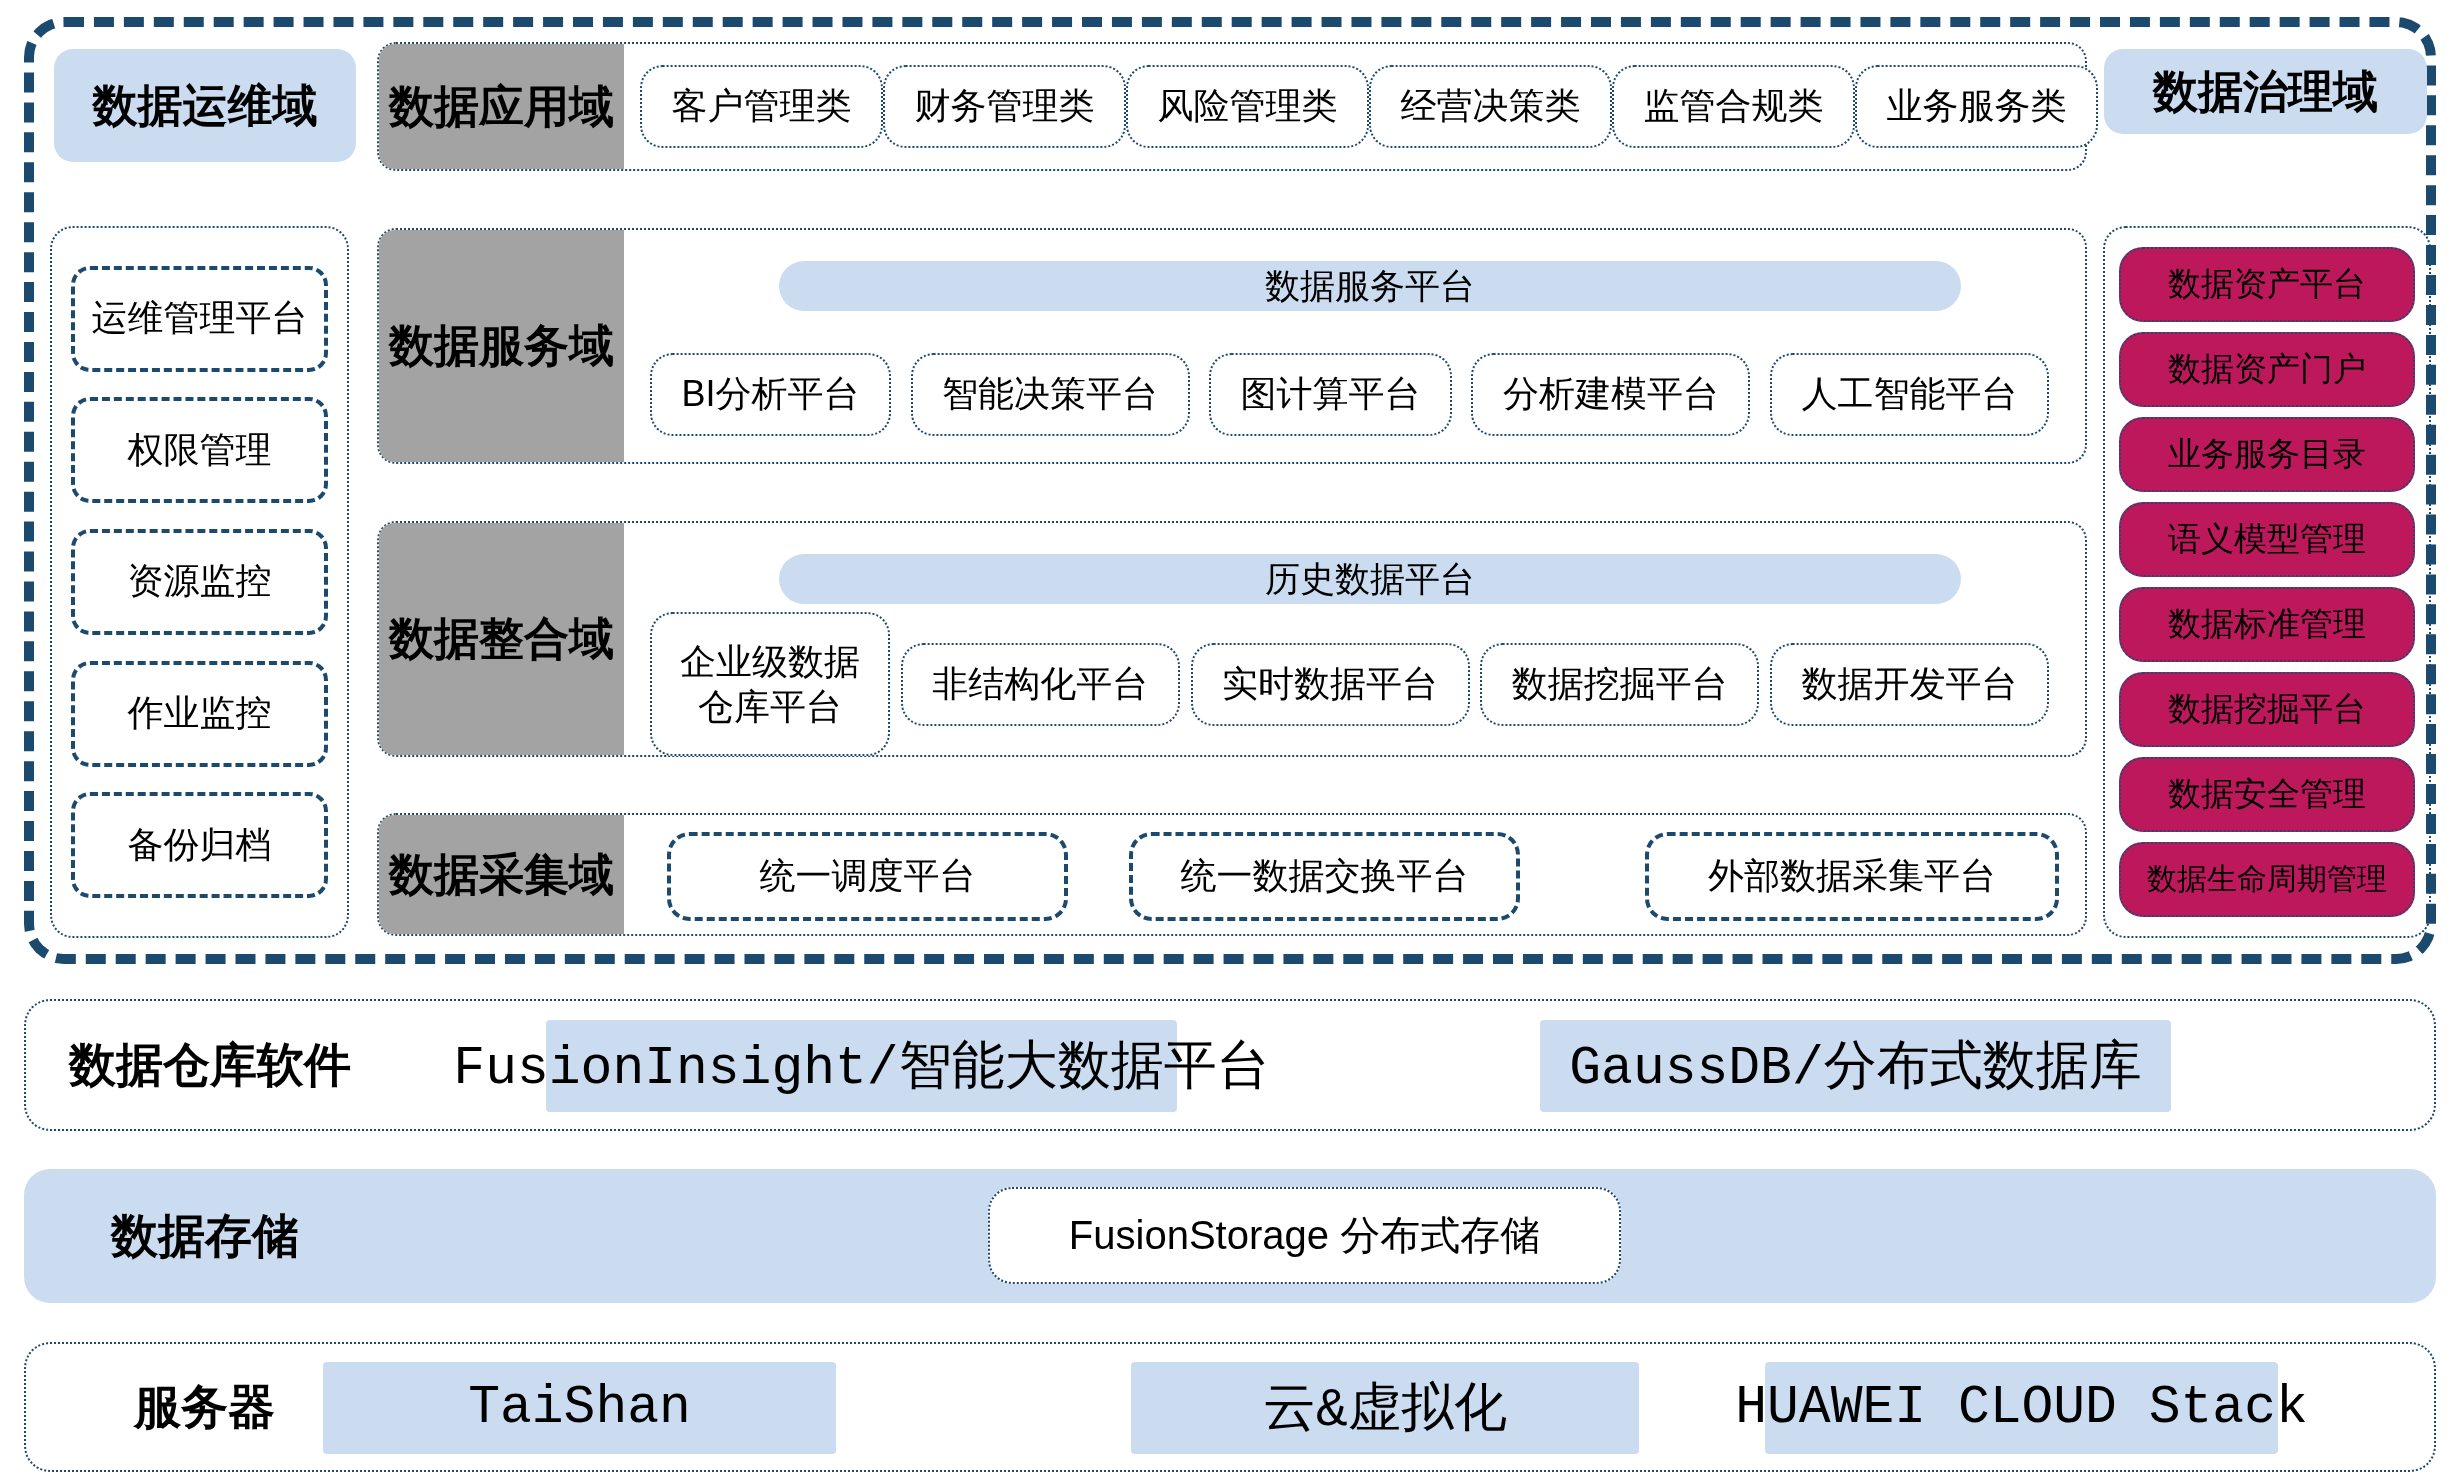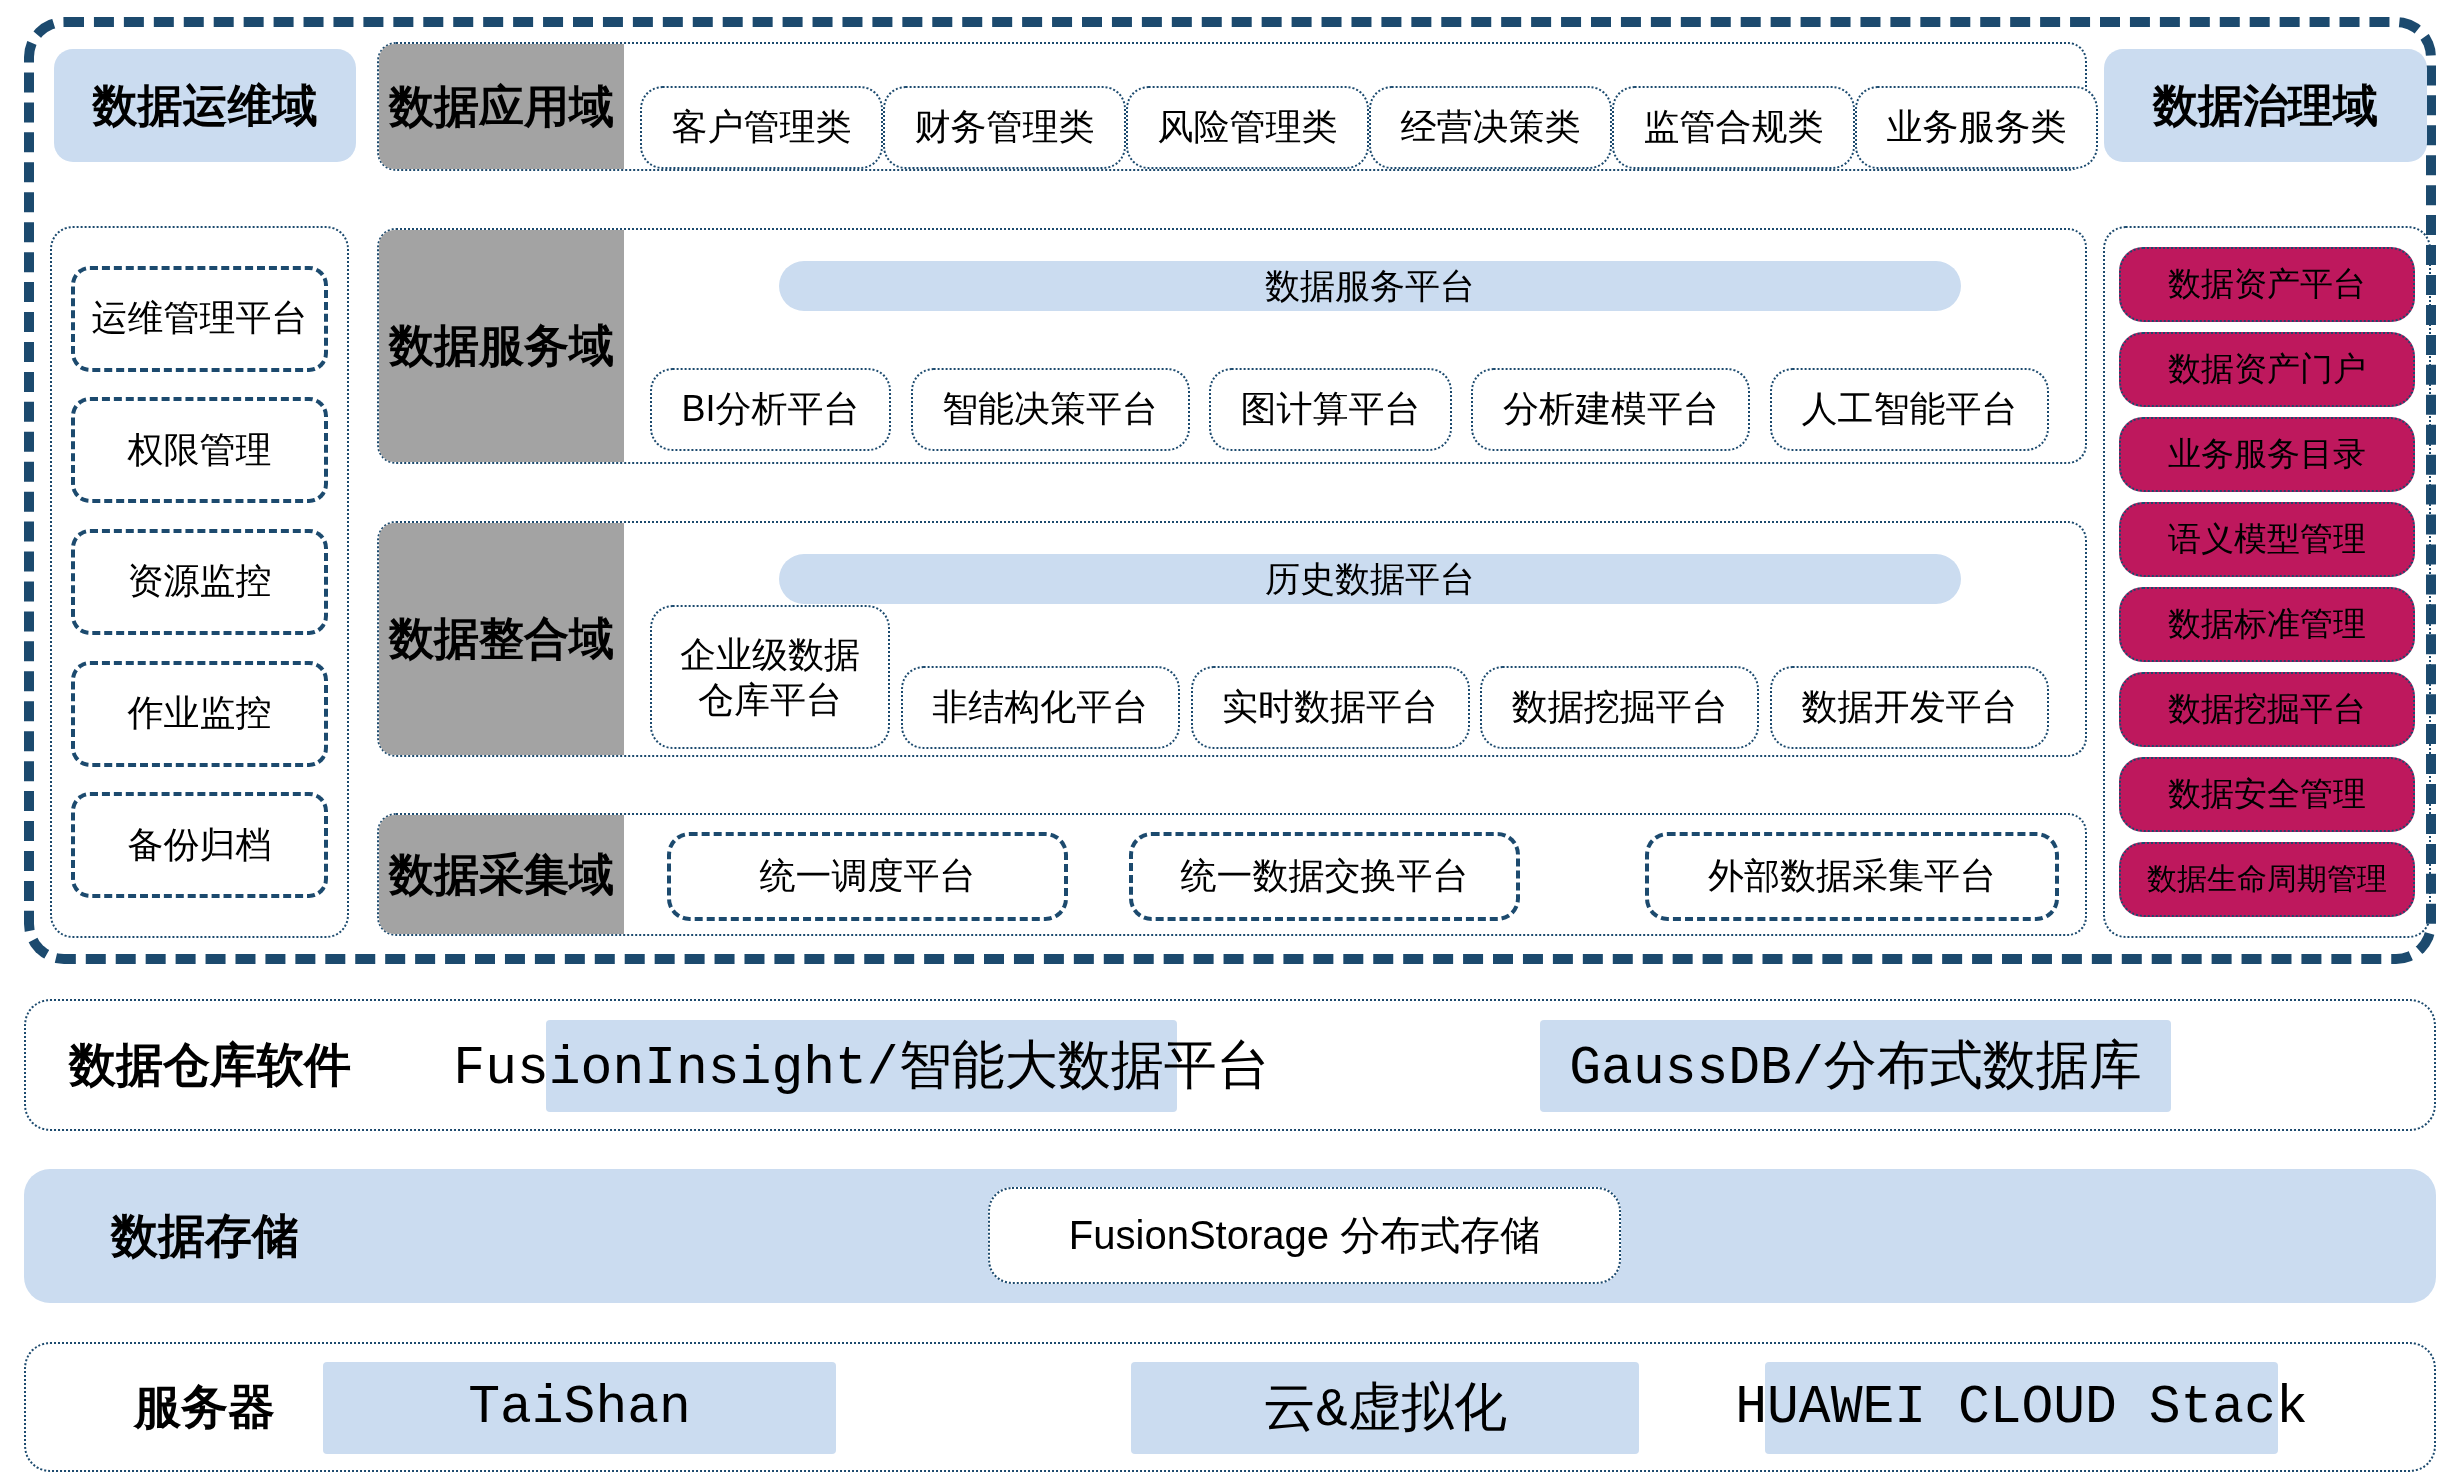--- a/index.html
+++ b/index.html
@@ -30,21 +30,21 @@
     position:absolute;left:400px;top:31px;width:1182px;height:50px;background:#CBDCF0;
     border-radius:25px;display:flex;align-items:center;justify-content:center;font-size:35px;
   }
   
   .pill{
     border:2.6px dotted #1C4A6E;border-radius:22.6px;background:#fff;height:83px;
     display:flex;align-items:center;justify-content:center;font-size:36px;
     padding:0 29.5px;white-space:nowrap;
   }
   .pill-row{
-    position:absolute;display:flex;align-items:flex-end;justify-content:space-between;
+    position:absolute;display:flex;align-items:center;justify-content:space-between;
   }
   .pill.tall{
     height:144px;width:240px;white-space:normal;text-align:center;
     line-height:1.25;padding:0 19px;
   }
   .pill.dash{border:4.3px dashed #1C4A6E;position:absolute;top:17.4px;height:89px;}
   
   .ops-col{
     left:50px;top:226px;width:299px;height:712px;border-radius:22.6px;
     display:flex;flex-direction:column;justify-content:space-evenly;padding:12px 19px;
@@ -80,21 +80,21 @@
 </style>
 </head>
 <body>
 
 <div class="page">
 
   <div class="outer-frame"></div>
 
   <div class="domain-hdr" style="left:54px;top:49px;width:302px;height:113px;">数据运维域</div>
 
-  <div class="domain-hdr" style="left:2104px;top:49px;width:323px;height:113px;">数据治理域</div>
+  <div class="domain-hdr" style="left:2104px;top:49px;width:323px;height:85px;">数据治理域</div>
 
   <div class="dotted-box" style="left:377px;top:42px;width:1710px;height:129px;">
     <div class="row-hdr">数据应用域</div>
     <div class="pill-row" style="left:261px;right:33px;top:0;bottom:0;">
       <div class="pill">客户管理类</div>
       <div class="pill">财务管理类</div>
       <div class="pill">风险管理类</div>
       <div class="pill">经营决策类</div>
       <div class="pill">监管合规类</div>
       <div class="pill">业务服务类</div>

